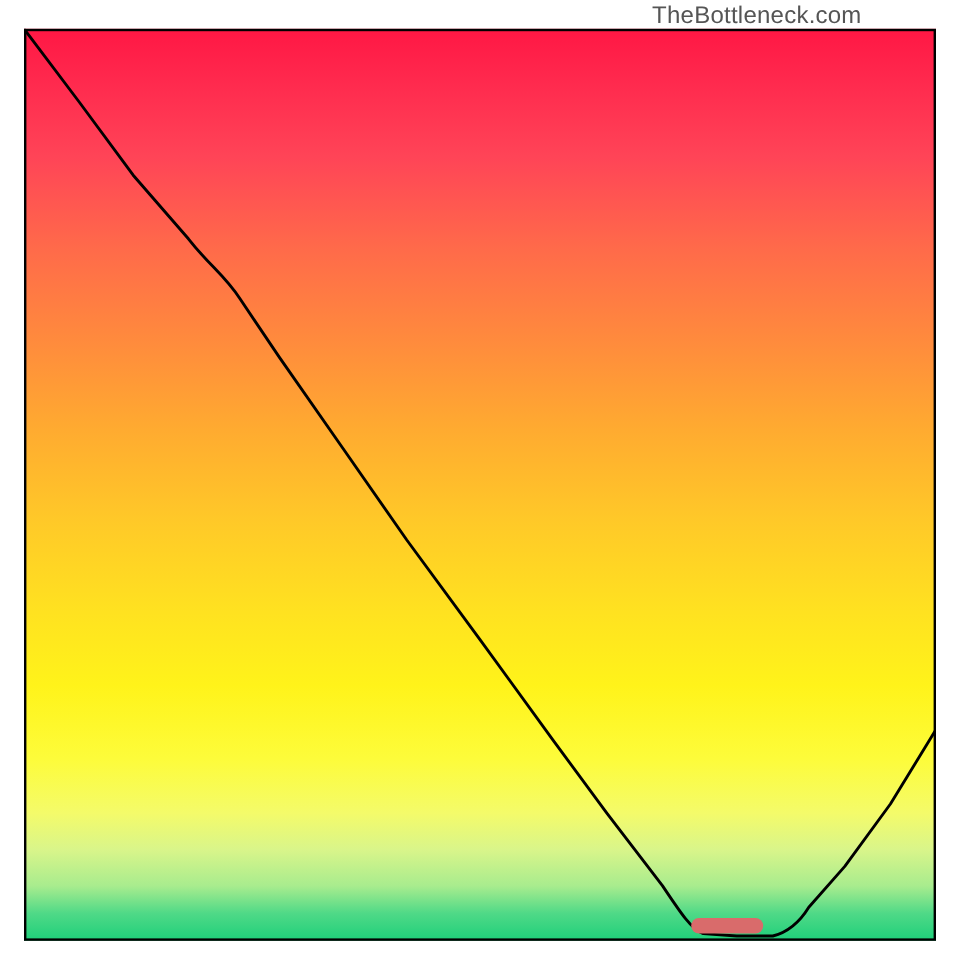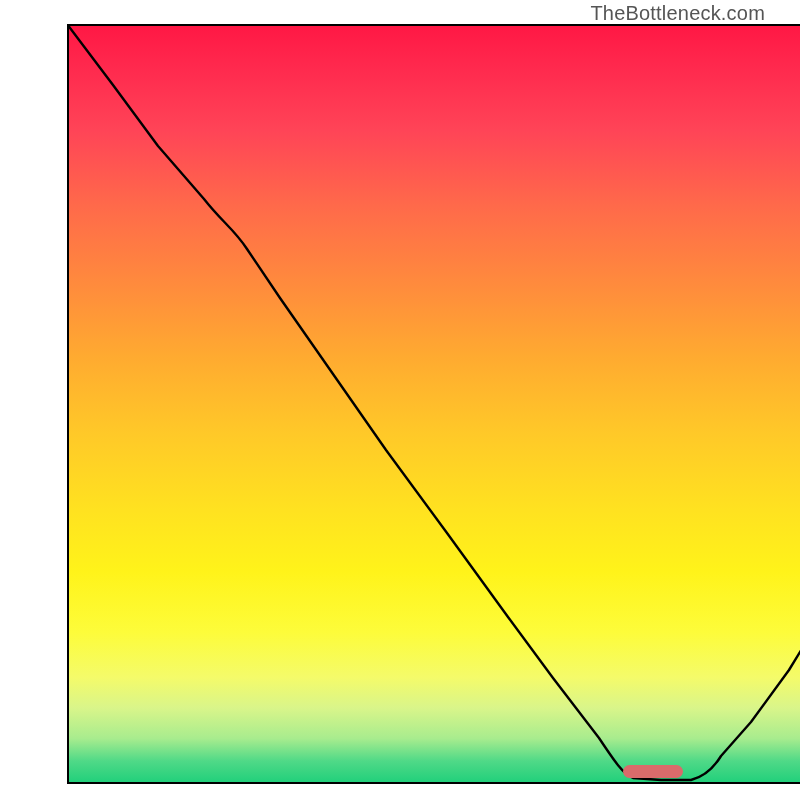--- a/index.html
+++ b/index.html
@@ -8,21 +8,20 @@
     width: 800px;
     height: 800px;
     background: #ffffff;
     overflow: hidden;
     font-family: Arial, Helvetica, sans-serif;
   }
   .stage {
     position: relative;
     width: 736px;
     height: 800px;
-    margin-left: 47px;
   }
   .watermark {
     position: absolute;
     top: 2px;
     right: 18px;
     font-size: 20px;
     font-weight: 500;
     color: #555555;
     letter-spacing: 0.2px;
   }

